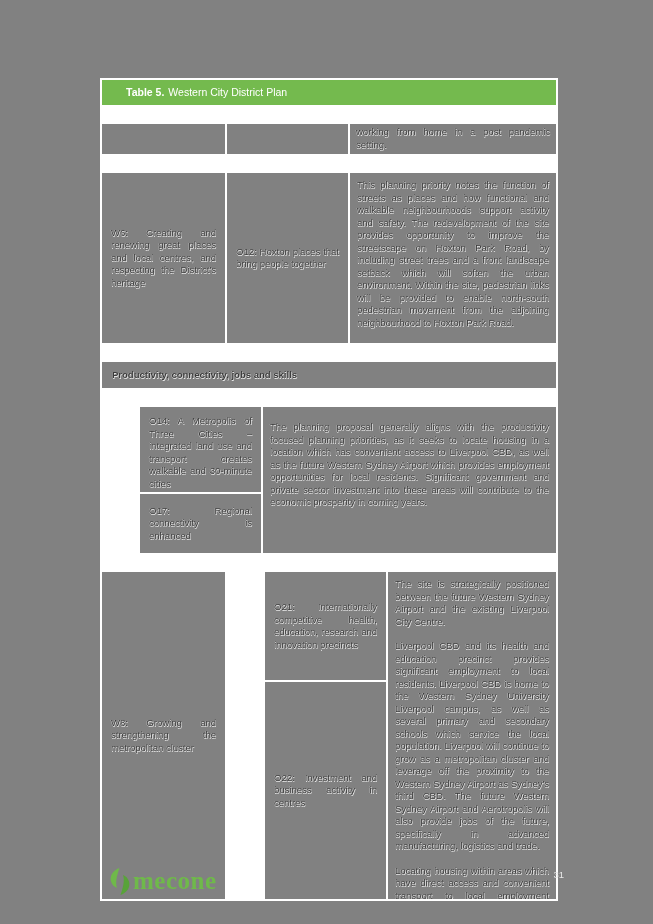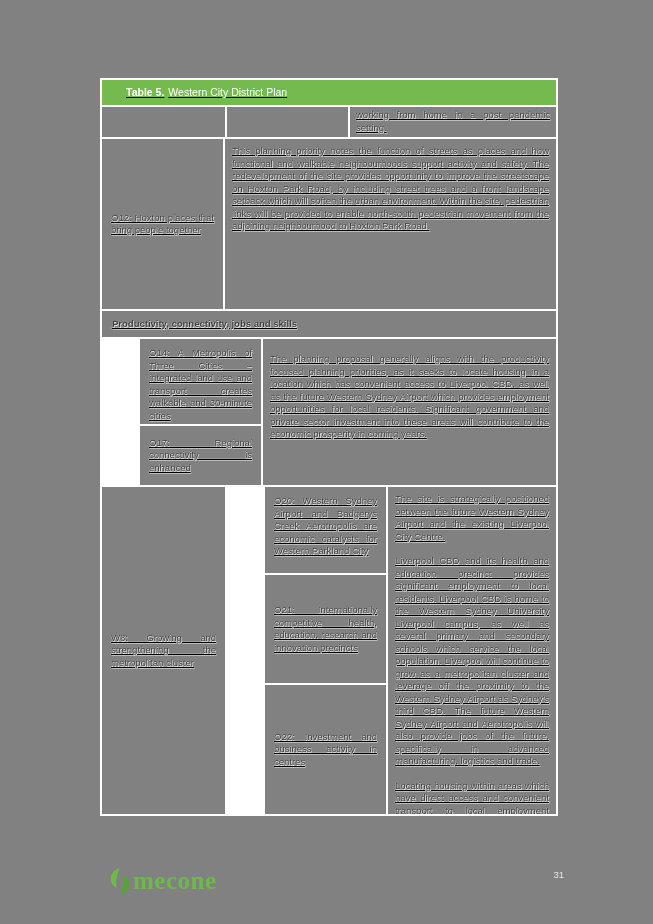--- a/index.html
+++ b/index.html
@@ -12,21 +12,21 @@
     width:653px; height:924px;
     background:#818181;
     overflow:hidden;
   }
   
   .doc-table {
     position:absolute; left:100px; top:78px; width:458px;
     background:#ffffff;
     padding:2px;
     box-sizing:border-box;
-    display:flex; flex-direction:column; gap:2px;text-decoration:underline;
+    display:flex; flex-direction:column; gap:19px;
   }
   .t-row { display:flex; gap:2px; }
   .cell {
     background:#818181;
     box-sizing:border-box;
     color:#3a3a3a;
     font-size:9.5px;
     line-height:12.5px;
     text-align:justify;
     text-shadow: 0.6px 0.6px 0 rgba(255,255,255,0.8), -0.5px -0.5px 0 rgba(255,255,255,0.45);
@@ -91,20 +91,23 @@
 
     <div class="t-row" style="height:30px;">
       <div class="cell col1"></div>
       <div class="cell col2"></div>
       <div class="cell col3" style="padding:2px 6px;">
         <span>working from home in a post pandemic setting.</span>
       </div>
     </div>
 
     <div class="t-row" style="height:170px;">
+      <div class="cell col1 pad v-center">
+        <span>W6: Creating and renewing great places and local centres, and respecting the District's heritage</span>
+      </div>
       <div class="cell col2 pad v-center">
         <span>O12: Hoxton places that bring people together</span>
       </div>
       <div class="cell col3" style="padding:6px 7px;">
         <span>This planning priority notes the function of streets as places and how functional and walkable neighbourhoods support activity and safety. The redevelopment of the site provides opportunity to improve the streetscape on Hoxton Park Road, by including street trees and a front landscape setback which will soften the urban environment. Within the site, pedestrian links will be provided to enable north-south pedestrian movement from the adjoining neighbourhood to Hoxton Park Road.</span>
       </div>
     </div>
 
     <div class="t-row" style="height:26px;">
       <div class="cell section-band" style="flex:1;">
@@ -124,23 +127,20 @@
       <div class="cell col3" style="padding:14px 7px;">
         <span>The planning proposal generally aligns with the productivity focused planning priorities, as it seeks to locate housing in a location which has convenient access to Liverpool CBD, as well as the future Western Sydney Airport which provides employment opportunities for local residents. Significant government and private sector investment into these areas will contribute to the economic prosperity in coming years.</span>
       </div>
     </div>
 
     <div class="t-row" style="height:327px;">
       <div class="cell col1 pad v-center">
         <span>W8: Growing and strengthening the metropolitan cluster</span>
       </div>
       <div class="sub-col col2">
-        <div class="cell sub-cell pad" style="height:86px; width:100%;">
-          <span>O20: Western Sydney Airport and Badgerys Creek Aerotropolis are economic catalysts for Western Parkland City</span>
-        </div>
         <div class="cell sub-cell pad v-center" style="height:108px; width:100%;">
           <span>O21: Internationally competitive health, education, research and innovation precincts</span>
         </div>
         <div class="cell sub-cell pad v-center" style="flex:1; width:100%;">
           <span>O22: Investment and business activity in centres</span>
         </div>
       </div>
       <div class="cell col3" style="padding:6px 7px;">
         <span class="para">The site is strategically positioned between the future Western Sydney Airport and the existing Liverpool City Centre.</span>
         <span class="para">Liverpool CBD and its health and education precinct provides significant employment to local residents. Liverpool CBD is home to the Western Sydney University Liverpool campus, as well as several primary and secondary schools which service the local population. Liverpool will continue to grow as a metropolitan cluster and leverage off the proximity to the Western Sydney Airport as Sydney's third CBD. The future Western Sydney Airport and Aerotropolis will also provide jobs of the future, specifically in advanced manufacturing, logistics and trade.</span>

